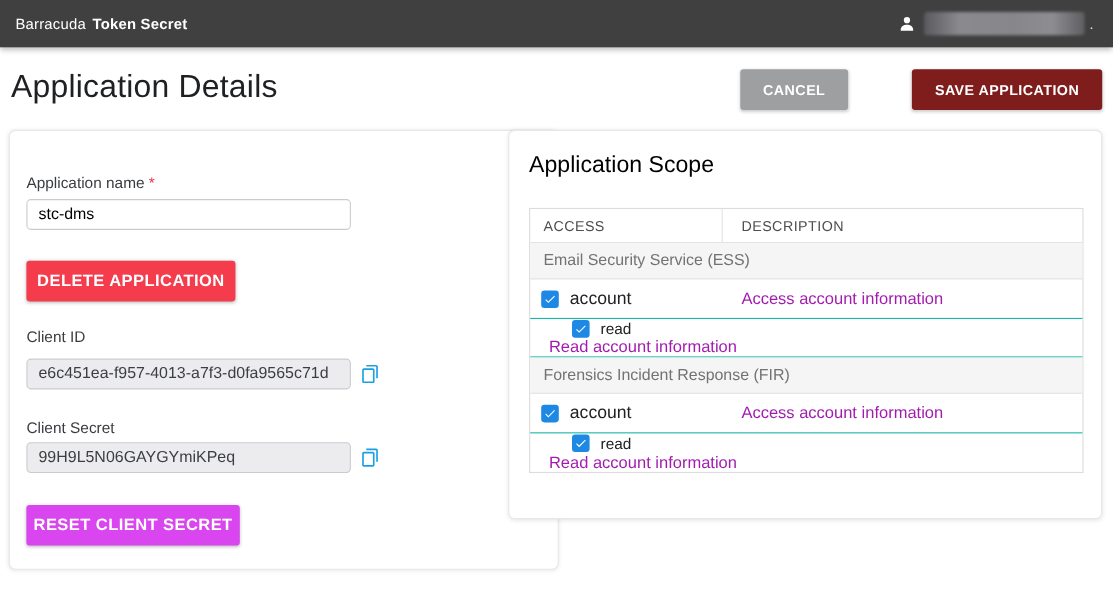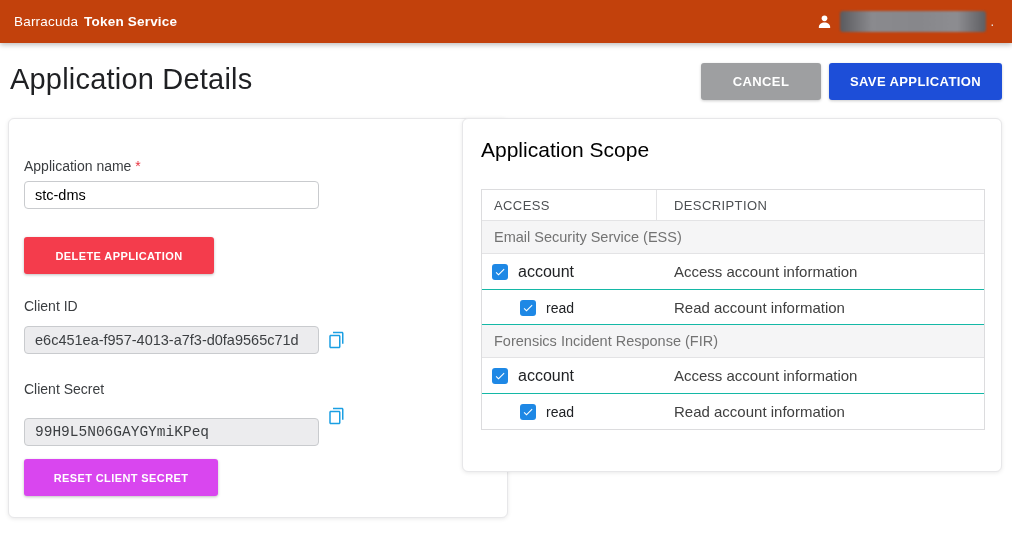--- a/index.html
+++ b/index.html
@@ -2,21 +2,21 @@
 <html><head>
 <meta charset="utf-8">
 <style>
   * { box-sizing: border-box; margin: 0; padding: 0; }
   html, body { width: 1012px; height: 545px; background: #ffffff; overflow: hidden; }
   body { font-family: "Liberation Sans", "DejaVu Sans", sans-serif; position: relative; color: #212121; }
 
   
   .topbar {
     position: absolute; left: 0; top: 0; width: 1012px; height: 43px;
-    background: #c2410c; display: flex; align-items: center;
+    background: #404040; display: flex; align-items: center;
     box-shadow: 0 2px 5px rgba(0,0,0,0.25); z-index: 5;
   }
   .brand-wrap { margin-left: 14px; color: #ffffff; font-size: 13.5px; letter-spacing: .2px; display: flex; gap: 6px; }
   .brand-product { font-weight: bold; }
   .topbar-user { position: absolute; right: 18px; top: 0; height: 43px; display: flex; align-items: center; gap: 7px; }
   .user-icon { width: 17px; height: 17px; display: block; }
   .user-redacted {
     width: 146px; height: 21px; border-radius: 3px;
     background: linear-gradient(90deg, #5a5a5e 0%, #8a8a8e 22%, #87878b 55%, #8d8d91 80%, #5e5e62 100%);
     filter: blur(1.3px);
@@ -26,22 +26,22 @@
   
   .page-title {
     position: absolute; left: 10px; top: 63px;
     font-size: 29px; font-weight: 400; color: #1f2023; letter-spacing: .2px;
   }
   .btn {
     position: absolute; top: 63px; height: 37px; border: none; border-radius: 3px;
     color: #ffffff; font-family: inherit; font-size: 13px; font-weight: bold;
     letter-spacing: .4px; cursor: pointer; box-shadow: 0 1px 3px rgba(0,0,0,0.2);
   }
-  .btn-cancel { left: 701px; width: 120px; background: #9e9fa1; }
-  .btn-save   { left: 829px; width: 173px; background: #1d4ed8; }
+  .btn-cancel { left: 673px; width: 98px; background: #9e9fa1; }
+  .btn-save   { left: 829px; width: 173px; background: #7f1d1d; }
 
   
   .card {
     position: absolute; background: #ffffff; border: 1px solid #e7e7e9;
     border-radius: 6px; box-shadow: 0 1px 4px rgba(0,0,0,0.09);
   }
   .card-left  { left: 8px;   top: 118px; width: 500px; height: 400px; }
   .card-right { left: 462px; top: 118px; width: 540px; height: 354px; }
 
   
@@ -52,25 +52,25 @@
   .lbl-secret { top: 262px; }
 
   .text-input {
     position: absolute; left: 15px; width: 295px; height: 28px;
     border: 1px solid #c9cbce; border-radius: 4px; padding: 0 10px;
     font-family: inherit; font-size: 14.5px; color: #000000; background: #ffffff;
   }
   .inp-name { top: 62px; }
   .text-input.readonly { background: #ececee; color: #3c3f42; }
   .inp-cid    { top: 207px; }
-  .inp-secret { top: 299px; font-family: Liberation Mono, monospace; }
+  .inp-secret { top: 283px; }
 
   .btn-inline {
     position: absolute; left: 15px; height: 37px; border: none; border-radius: 3px;
-    color: #ffffff; font-family: inherit; font-size: 11px; font-weight: bold;
+    color: #ffffff; font-family: inherit; font-size: 15px; font-weight: bold;
     letter-spacing: .4px; cursor: pointer; box-shadow: 0 1px 3px rgba(0,0,0,0.25);
   }
   .btn-delete { top: 118px; width: 190px; background: #f43c4c; }
   .btn-reset  { top: 340px; width: 194px; background: #d946ef; }
 
   .copy-btn {
     position: absolute; left: 318px; width: 20px; height: 22px;
     background: none; border: none; cursor: pointer; padding: 0;
   }
   .copy-cid    { top: 210px; }
@@ -92,39 +92,39 @@
 
   .scope-section {
     height: 33px; background: #f5f5f6; border-bottom: 1px solid #e3e3e5;
     display: flex; align-items: center; padding-left: 12px;
     font-size: 14.5px; color: #737373;
   }
   .scope-row { display: flex; height: 36px; border-bottom: 1px solid #14b8a6; }
   .scope-row:last-child { border-bottom: none; }
   .scope-row .cell-access { width: 175px; display: flex; align-items: center; gap: 10px; padding-left: 10px; }
   .scope-row.indent .cell-access { padding-left: 38px; height: 35px; }
-  .scope-row.indent { height: 35px; }
-  .scope-row .cell-desc { flex: 1; display: flex; align-items: center; padding-left: 17px; font-size: 15px; color: #404040; }
+  .scope-row.indent { height: 35px; flex-direction: column; }
+  .scope-row .cell-desc { flex: 1; display: flex; align-items: center; padding-left: 17px; font-size: 15px; color: #a21caf; }
   .row-label { font-size: 16px; color: #202225; }
   .scope-row.indent .row-label { font-size: 14px; }
 
   .checkbox {
     width: 16px; height: 16px; background: #1e88e5; border-radius: 3px;
     display: inline-flex; align-items: center; justify-content: center;
     flex: 0 0 16px; cursor: pointer;
   }
   .checkbox svg { width: 12px; height: 12px; display: block; }
 </style>
 </head>
 <body>
 
 <div class="topbar">
   <div class="brand-wrap">
     <span>Barracuda</span>
-    <span class="brand-product">Token Service</span>
+    <span class="brand-product">Token Secret</span>
   </div>
   <div class="topbar-user">
     <svg class="user-icon" viewBox="0 0 24 24">
       <circle cx="12" cy="7.5" r="4" fill="#ffffff"></circle>
       <path d="M4 20c0-4 3.6-6.5 8-6.5s8 2.5 8 6.5v1H4z" fill="#ffffff"></path>
     </svg>
     <span class="user-redacted"></span>
     <span class="user-dot">.</span>
   </div>
 </div>

